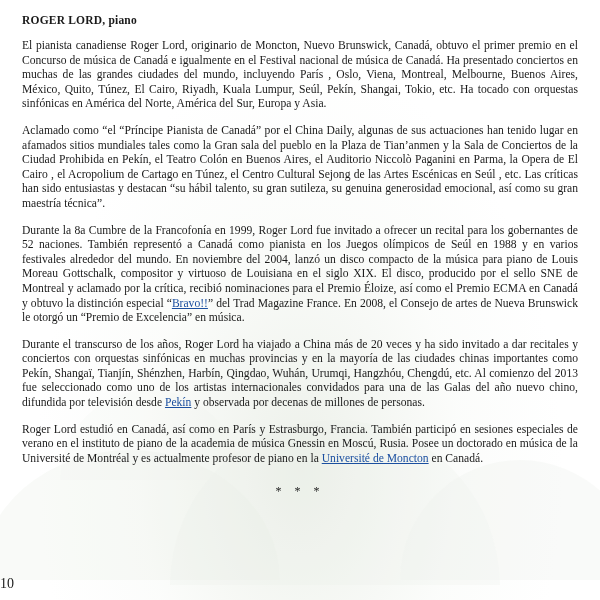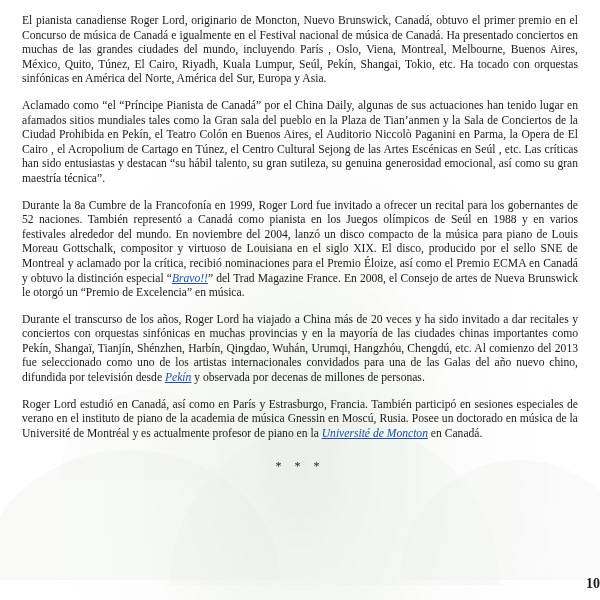--- a/index.html
+++ b/index.html
@@ -52,52 +52,53 @@
     font-size: 11.6px;
     line-height: 14.6px;
     text-align: justify;
     text-justify: inter-word;
     position: relative;
     z-index: 2;
   }
   p.para:last-of-type { margin-bottom: 0; }
   .u { }
   .blue { color: #1b4fa0; }
-  .blue.u { text-decoration: underline; font-style: italic; }
+  .blue.u { text-decoration: underline; }
   .stars {
     text-align: center;
     font-size: 12px;
     letter-spacing: 5px;
     margin-top: 18px;
     position: relative;
     z-index: 2;
   }
   .folio {
     position: absolute;
     bottom: 8px;
     left: 0;
     right: 0;
-    text-align: right;
+    text-align: left;
     font-size: 14px;
-    font-weight: bold;
+    font-weight: normal;
     z-index: 2;
   }
 </style>
 </head>
 <body>
 
 <div class="page">
 
   <div class="watermark">
     <div class="wm-hill" style="left:-20px; top:120px; width:300px; height:130px;"></div>
     <div class="wm-hill" style="left:170px; top:90px; width:330px; height:165px; opacity:0.4;"></div>
     <div class="wm-hill" style="left:400px; top:130px; width:240px; height:120px; opacity:0.45;"></div>
     <div class="wm-hill" style="left:60px; top:60px; width:180px; height:90px; opacity:0.3;"></div>
   </div>
 
+  <div class="title">ROGER LORD, piano</div>
 
   <p class="para"><span>El pianista canadiense Roger Lord, originario de Moncton, Nuevo Brunswick, Canadá, obtuvo el primer premio en el Concurso de música de Canadá e igualmente en el Festival nacional de música de Canadá. Ha presentado conciertos en muchas de las grandes ciudades del mundo, incluyendo París , Oslo, Viena, Montreal, Melbourne, Buenos Aires, México, Quito, Túnez, El Cairo, Riyadh, Kuala Lumpur, Seúl, Pekín, Shangai, Tokio, etc. Ha tocado con orquestas sinfónicas en América del Norte, América del Sur, Europa y Asia.</span></p>
   <p class="para"><span>Aclamado como  “el  “Príncipe Pianista de Canadá” por el China Daily, </span><span class="u">algunas</span><span> de sus actuaciones han tenido lugar en afamados sitios mundiales tales como la Gran sala del pueblo en la Plaza de Tian’anmen  y la Sala de Conciertos  de la Ciudad Prohibida en Pekín, el Teatro Colón en Buenos Aires, el Auditorio Niccolò Paganini en Parma, la Opera de El Cairo , el Acropolium de Cartago en Túnez, el Centro Cultural Sejong de las Artes Escénicas en Seúl , etc.  </span><span class="u">Las críticas</span><span> han sido entusiastas y destacan “su hábil talento, su gran sutileza, su genuina generosidad emocional, así como su gran maestría técnica”.</span></p>
   <p class="para"><span>Durante la 8a Cumbre de la Francofonía en 1999, Roger Lord fue invitado a ofrecer un recital para los gobernantes de 52 naciones. También representó a Canadá como pianista en los Juegos olímpicos de Seúl en </span><span class="u">1988</span><span>  y en varios festivales alrededor del mundo.  En noviembre del 2004, lanzó un disco compacto de la música para piano de Louis Moreau Gottschalk, compositor y virtuoso de Louisiana en el </span><span class="u">siglo XIX</span><span>. El disco, producido por el sello SNE de Montreal y aclamado por la crítica, recibió nominaciones para el Premio Éloize,  así como el Premio ECMA en Canadá  y obtuvo la distinción especial “</span><span class="blue u">Bravo!!</span><span>”  del Trad Magazine France. En 2008, el Consejo de artes de Nueva Brunswick le otorgó un “Premio de Excelencia” en música.</span></p>
   <p class="para"><span>Durante el transcurso de los años, Roger Lord ha viajado a China más de 20 veces y ha sido invitado a dar recitales y conciertos con orquestas sinfónicas en muchas provincias y en la mayoría de las ciudades chinas importantes como Pekín, Shangaï, Tianjín, Shénzhen, Harbín, Qingdao, Wuhán, Urumqi, Hangzhóu, Chengdú, etc. Al comienzo del 2013 fue </span><span class="u">seleccionado</span><span> como uno de los artistas internacionales convidados para una de las Galas del año nuevo chino, difundida por televisión desde </span><span class="blue u">Pekín</span><span> y observada  por decenas de millones de personas.</span></p>
   <p class="para"><span>Roger Lord estudió en Canadá, así como en París y Estrasburgo, Francia.  También participó en sesiones especiales de verano en el instituto de piano de la academia de música Gnessin en Moscú, Rusia. Posee un doctorado en música de la Université de Montréal y es actualmente profesor de piano en la </span><span class="blue u">Université de Moncton</span><span> en Canadá.</span></p>
 
   <div class="stars">*  *  *</div>
 
   <div class="folio">10</div>

